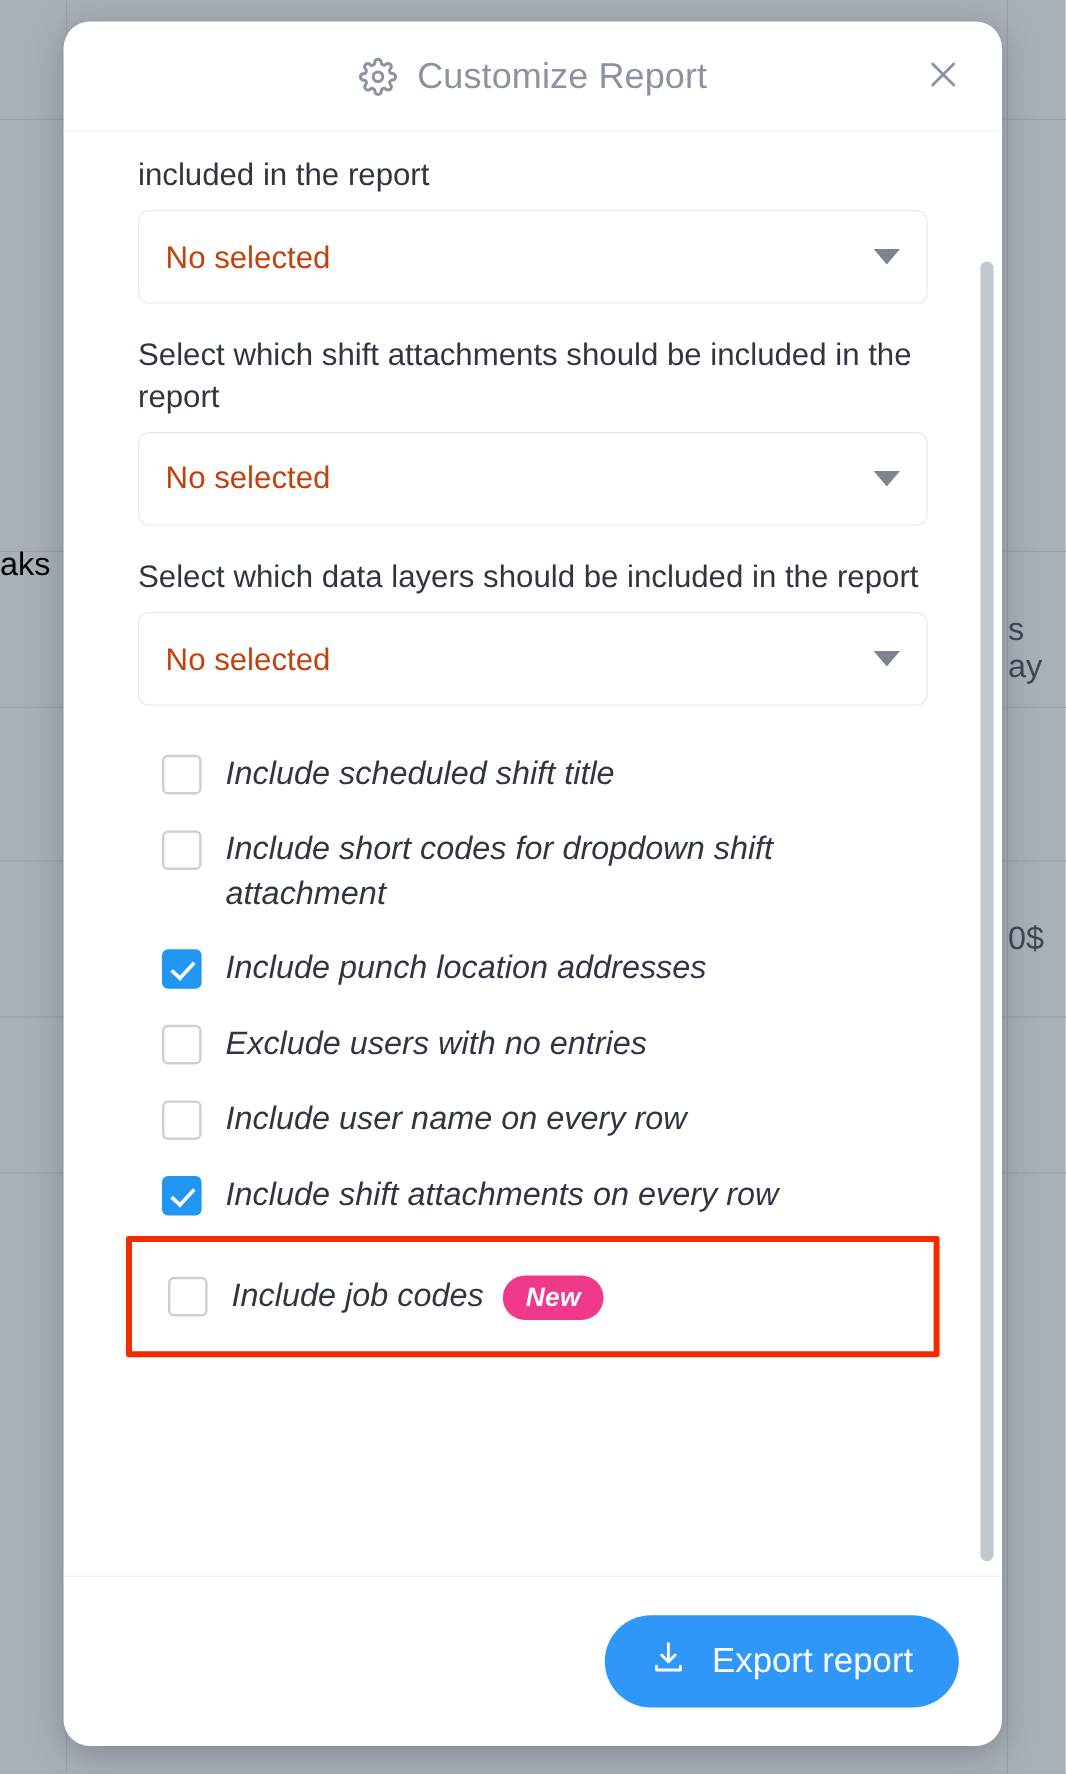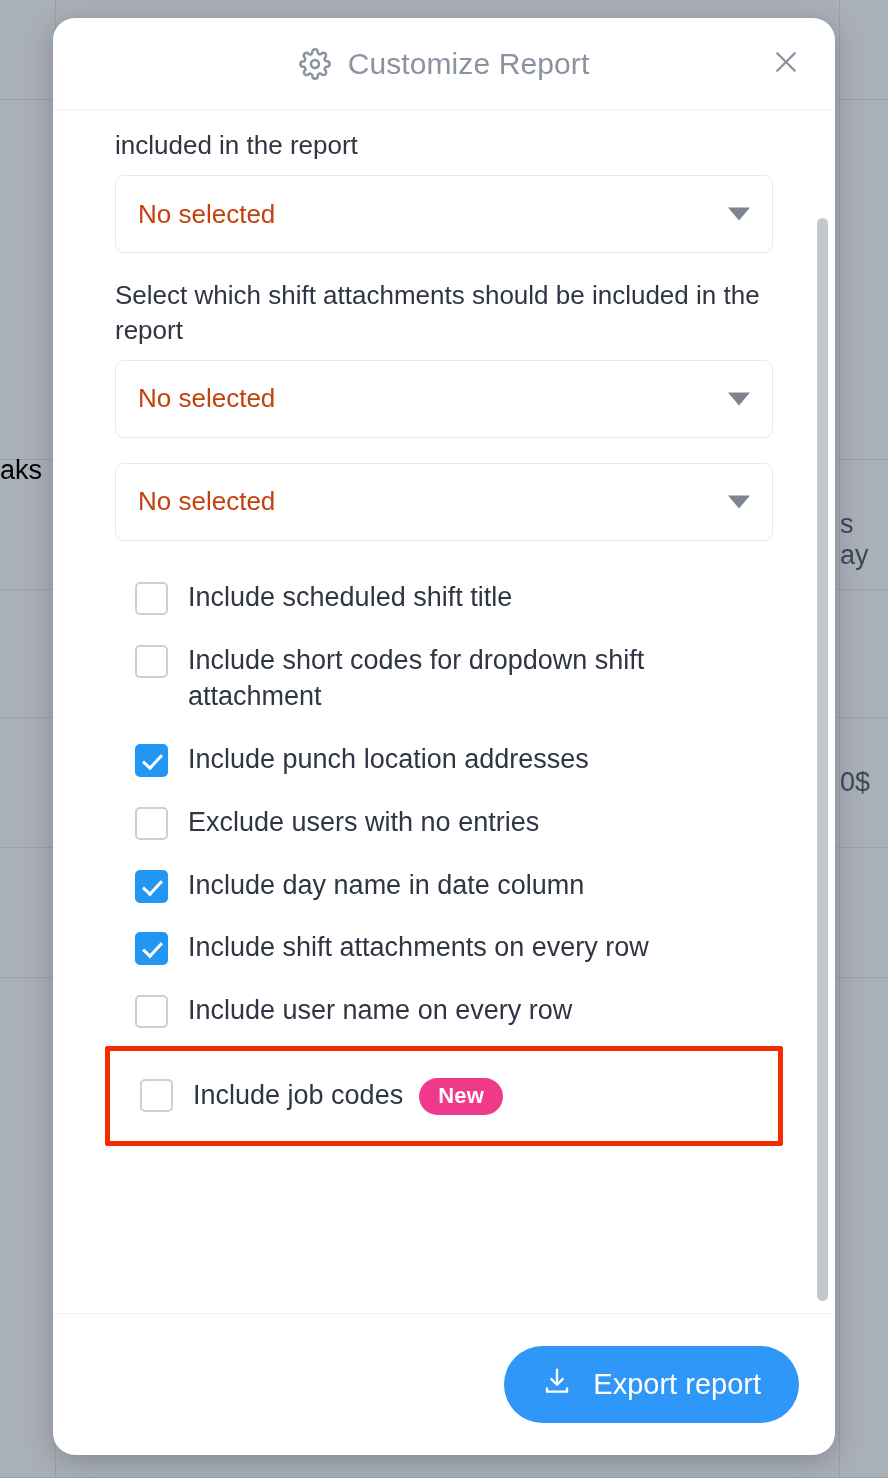--- a/index.html
+++ b/index.html
@@ -154,20 +154,21 @@
     height: 0;
     border-left: 11px solid transparent;
     border-right: 11px solid transparent;
     border-top: 13px solid #7d848f;
   }
 
   
   #checkbox-list {
     margin-top: 16px;
     padding-bottom: 20px;
+    font-style: italic;
   }
   .check-row {
     display: flex;
     align-items: flex-start;
     gap: 20px;
     padding: 13px 0 13px 20px;
     cursor: pointer;
   }
   .check-row.highlighted {
     border: 5px solid #f22b00;
@@ -336,20 +337,21 @@
       <span class="select-value">No selected</span>
       <span class="select-arrow"></span>
     </div>
 
     <div class="field-label">Select which shift attachments should be included in the report</div>
     <div class="select-box">
       <span class="select-value">No selected</span>
       <span class="select-arrow"></span>
     </div>
 
+    <div class="field-label">Select which data layers should be included in the report</div>
     <div class="select-box">
       <span class="select-value">No selected</span>
       <span class="select-arrow"></span>
     </div>
 
     <div id="checkbox-list">
 
       <div class="check-row">
         <span class="cbox"></span>
         <span class="check-label">Include scheduled shift title</span>
@@ -363,33 +365,29 @@
       <div class="check-row">
         <span class="cbox checked"></span>
         <span class="check-label">Include punch location addresses</span>
       </div>
 
       <div class="check-row">
         <span class="cbox"></span>
         <span class="check-label">Exclude users with no entries</span>
       </div>
 
-      <div class="check-row">
-        <span class="cbox checked"></span>
-        <span class="check-label">Include day name in date column</span>
+
+      <div class="check-row">
+        <span class="cbox"></span>
+        <span class="check-label">Include user name on every row</span>
       </div>
 
       <div class="check-row">
         <span class="cbox checked"></span>
         <span class="check-label">Include shift attachments on every row</span>
-      </div>
-
-      <div class="check-row">
-        <span class="cbox"></span>
-        <span class="check-label">Include user name on every row</span>
       </div>
 
       <div class="check-row highlighted">
         <span class="cbox"></span>
         <span class="check-label">
           <span>Include job codes</span><span class="badge-new">New</span>
         </span>
       </div>
 
     </div>

